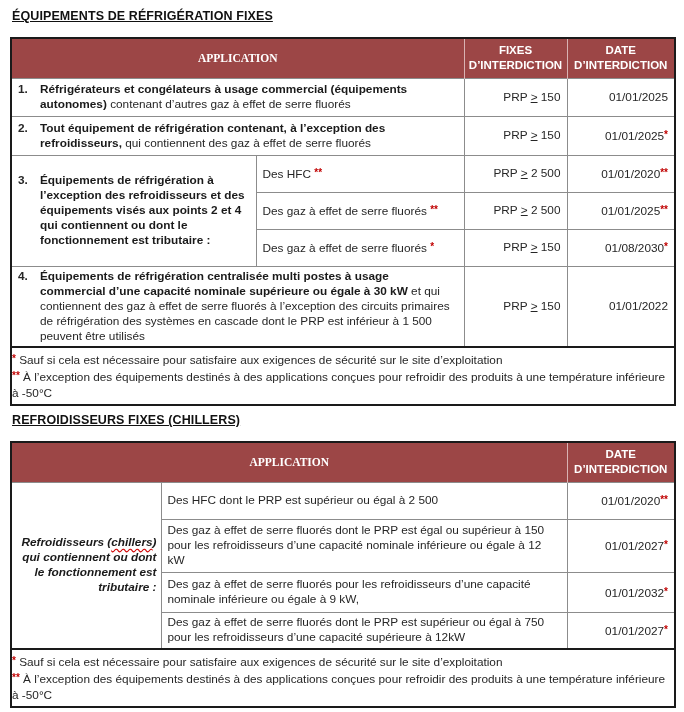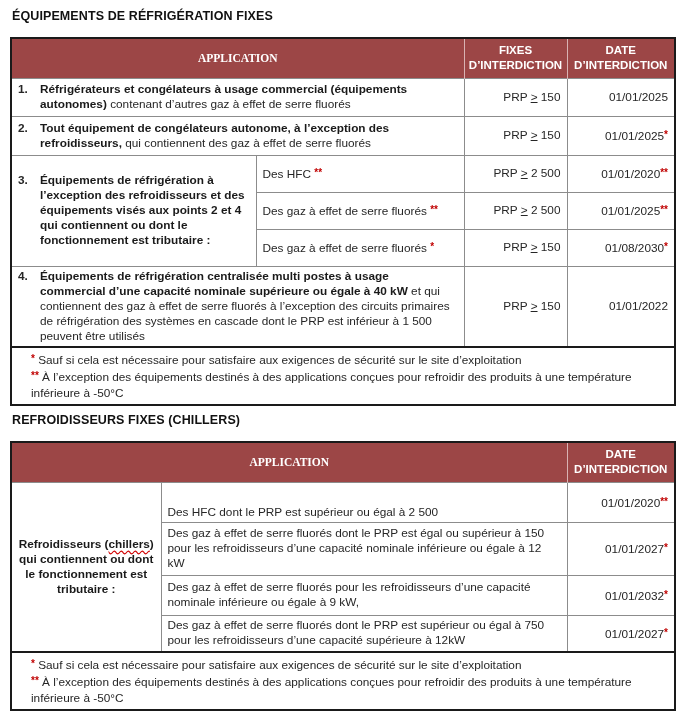--- a/index.html
+++ b/index.html
@@ -1,32 +1,32 @@
 <!DOCTYPE html>
 <html><head>
 <meta charset="utf-8">
 <style>
   html, body { margin:0; padding:0; background:#ffffff; }
   body { width:684px; height:712px; position:relative; overflow:hidden;
          font-family:"Liberation Sans", sans-serif; color:#262626; font-size:12px; }
-  .section-title { position:absolute; left:12px; font-weight:bold; font-size:12.5px; color:#111; letter-spacing:0.1px; }
+  .section-title { position:absolute; left:12px; font-weight:bold; font-size:12.5px; color:#111; letter-spacing:0.1px;text-decoration:underline; }
   table { position:absolute; left:10px; border-collapse:collapse; width:664px; table-layout:fixed;
           border:2px solid #1a1a1a; }
   th { background:#9c4646; color:#ffffff; font-weight:bold; font-size:11.5px; text-align:center;
        border-left:1px solid #d9b3b3; padding:2px 4px; line-height:15px; }
   th:first-child { border-left:none;font-family:Liberation Serif, serif; }
   td { border:1px solid #8c8c8c; padding:2px 6px; font-size:11.8px; line-height:15px; vertical-align:middle; }
   td.num { text-align:right; }
-  td.center { text-align:center; }
+  td.center { text-align:right;font-style:italic; }
   .idx { display:inline-block; width:22px; font-weight:bold; vertical-align:top; }
   .app-text { display:inline-block; width:calc(100% - 24px); vertical-align:top; }
   b { font-weight:bold; color:#1a1a1a; }
   .star { color:#c00000; font-weight:bold; font-size:10px; vertical-align:2px; }
   .ge { text-decoration:underline; }
-  tr.foot td { border-top:2px solid #1a1a1a; padding:3px 19px; font-size:11.8px; line-height:16px; }
+  tr.foot td { border-top:2px solid #1a1a1a; padding:3px 0; font-size:11.8px; line-height:16px; }
   .spell { text-decoration:underline wavy #d00000; text-underline-offset:2px; }
 </style>
 </head>
 <body>
 
 <div class="section-title" style="top:9px;">ÉQUIPEMENTS DE RÉFRIGÉRATION FIXES</div>
 
 <table style="top:37px;">
   <colgroup>
     <col style="width:245px">
@@ -44,21 +44,21 @@
   <tr style="height:38px">
     <td colspan="2">
       <span class="idx">1.</span><span class="app-text"><b>Réfrigérateurs et congélateurs à usage commercial (équipements autonomes)</b><span> contenant d’autres gaz à effet de serre fluorés</span></span>
     </td>
     <td class="num"><span>PRP </span><span class="ge">&gt;</span><span> 150</span></td>
     <td class="num"><span>01/01/2025</span></td>
   </tr>
 
   <tr style="height:39px">
     <td colspan="2">
-      <span class="idx">2.</span><span class="app-text"><b>Tout équipement de congélateurs autonome, à l’exception des refroidisseurs,</b><span> qui contiennent des gaz à effet de serre fluorés</span></span>
+      <span class="idx">2.</span><span class="app-text"><b>Tout équipement de réfrigération contenant, à l’exception des refroidisseurs,</b><span> qui contiennent des gaz à effet de serre fluorés</span></span>
     </td>
     <td class="num"><span>PRP </span><span class="ge">&gt;</span><span> 150</span></td>
     <td class="num"><span>01/01/2025</span><span class="star">*</span></td>
   </tr>
 
   <tr style="height:37px">
     <td rowspan="3" style="padding-right:4px;">
       <span class="idx">3.</span><span class="app-text"><b>Équipements de réfrigération à l’exception des refroidisseurs et des équipements visés aux points 2 et 4 qui contiennent ou dont le fonctionnement est tributaire :</b></span>
     </td>
     <td><span>Des HFC </span><span class="star">**</span></td>
@@ -71,21 +71,21 @@
     <td class="num"><span>01/01/2025</span><span class="star">**</span></td>
   </tr>
   <tr style="height:37px">
     <td><span>Des gaz à effet de serre fluorés </span><span class="star">*</span></td>
     <td class="num"><span>PRP </span><span class="ge">&gt;</span><span> 150</span></td>
     <td class="num"><span>01/08/2030</span><span class="star">*</span></td>
   </tr>
 
   <tr style="height:81px">
     <td colspan="2">
-      <span class="idx">4.</span><span class="app-text"><b>Équipements de réfrigération centralisée multi postes à usage commercial d’une capacité nominale supérieure ou égale à 40 kW</b><span> et qui contiennent des gaz à effet de serre fluorés à l’exception des circuits primaires de réfrigération des systèmes en cascade dont le PRP est inférieur à 1 500 peuvent être utilisés</span></span>
+      <span class="idx">4.</span><span class="app-text"><b>Équipements de réfrigération centralisée multi postes à usage commercial d’une capacité nominale supérieure ou égale à 30 kW</b><span> et qui contiennent des gaz à effet de serre fluorés à l’exception des circuits primaires de réfrigération des systèmes en cascade dont le PRP est inférieur à 1 500 peuvent être utilisés</span></span>
     </td>
     <td class="num"><span>PRP </span><span class="ge">&gt;</span><span> 150</span></td>
     <td class="num"><span>01/01/2022</span></td>
   </tr>
 
   <tr class="foot" style="height:54px">
     <td colspan="4">
       <div><span class="star">*</span><span> Sauf si cela est nécessaire pour satisfaire aux exigences de sécurité sur le site d’exploitation</span></div>
       <div><span class="star">**</span><span> À l’exception des équipements destinés à des applications conçues pour refroidir des produits à une température inférieure à -50°C</span></div>
     </td>
@@ -103,21 +103,21 @@
   </colgroup>
   <tbody>
       <tr style="height:40px">
     <th colspan="2">APPLICATION</th>
     <th><span>DATE</span><br><span>D’INTERDICTION</span></th>
   </tr>
   <tr style="height:37px">
     <td rowspan="4" class="center" style="font-weight:bold; color:#1a1a1a; padding:2px 4px;">
       <span>Refroidisseurs (</span><span class="spell">chillers</span><span>) qui contiennent ou dont le fonctionnement est tributaire :</span>
     </td>
-    <td style="vertical-align:top; padding-top:22px;">Des HFC dont le PRP est supérieur ou égal à 2 500</td>
+    <td style="vertical-align:top; padding-top:10px;">Des HFC dont le PRP est supérieur ou égal à 2 500</td>
     <td class="num"><span>01/01/2020</span><span class="star">**</span></td>
   </tr>
   <tr style="height:53px">
     <td>Des gaz à effet de serre fluorés dont le PRP est égal ou supérieur à 150 pour les refroidisseurs d’une capacité nominale inférieure ou égale à 12 kW</td>
     <td class="num"><span>01/01/2027</span><span class="star">*</span></td>
   </tr>
   <tr style="height:40px">
     <td>Des gaz à effet de serre fluorés pour les refroidisseurs d’une capacité nominale inférieure ou égale à 9 kW,</td>
     <td class="num"><span>01/01/2032</span><span class="star">*</span></td>
   </tr>

